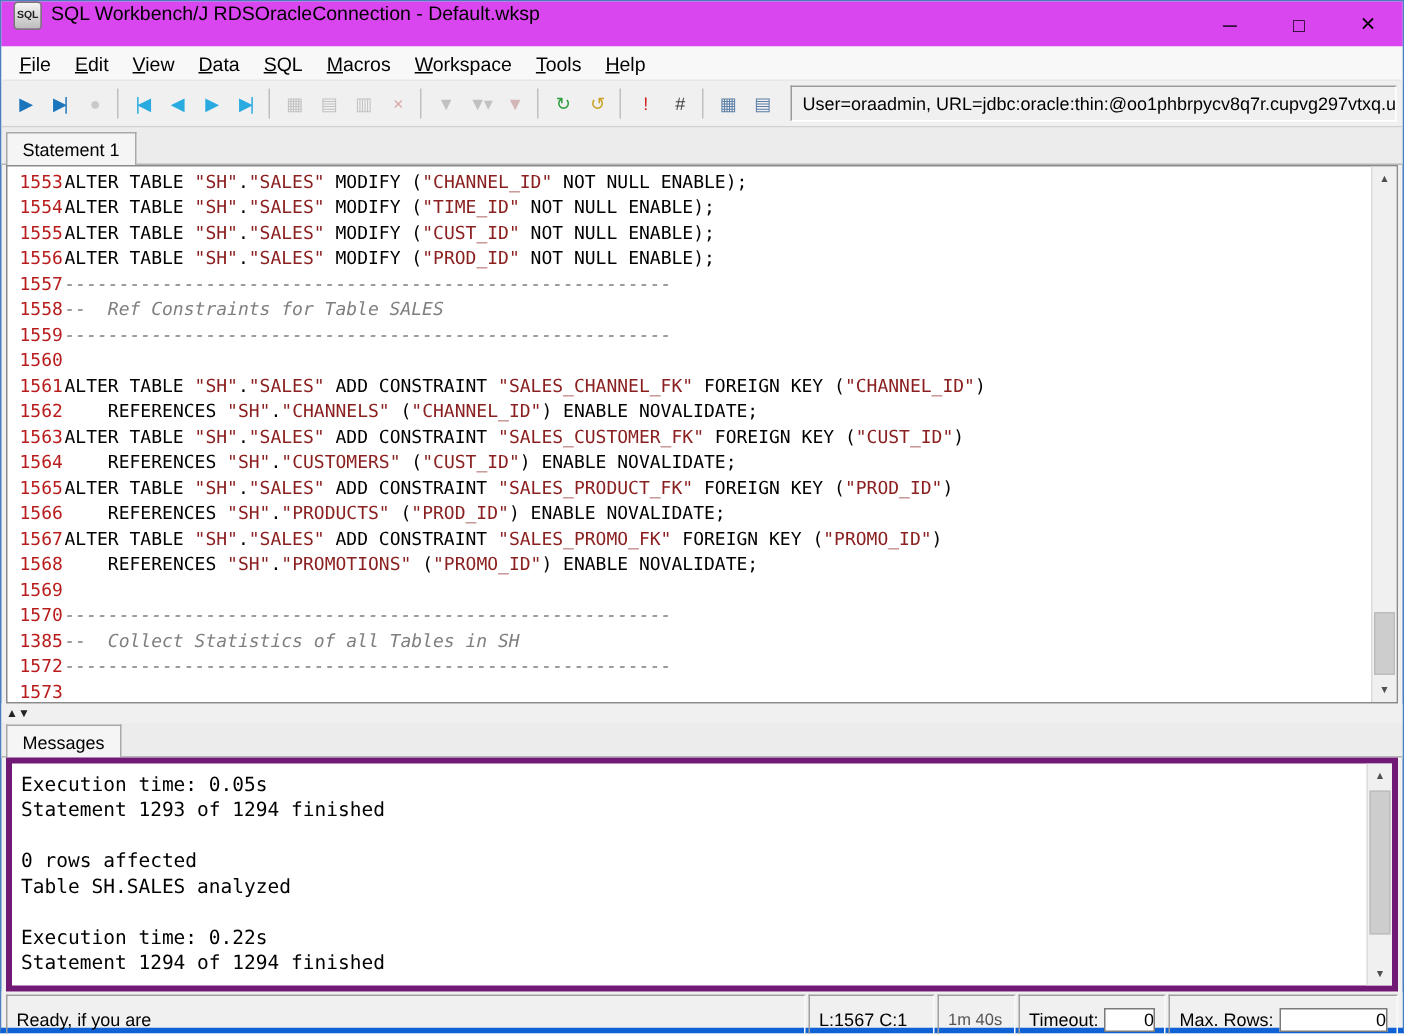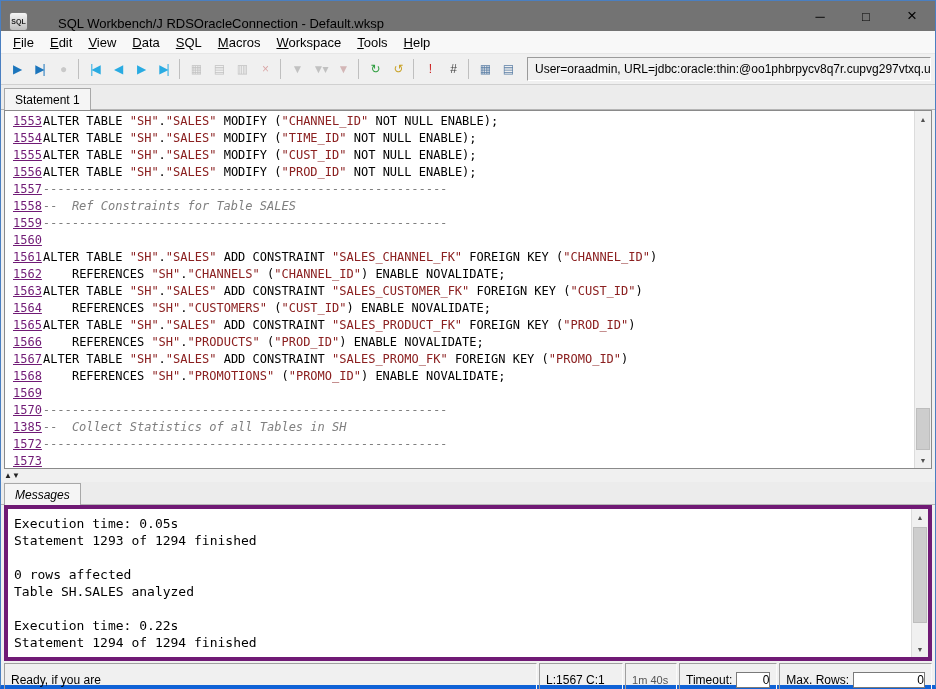--- a/index.html
+++ b/index.html
@@ -8,21 +8,21 @@
 
   .window {
     width: 936px; height: 689px;
     border: 1px solid #4a7fc1;
     border-bottom: 4px solid #0f62d6;
     display: flex; flex-direction: column;
     background: #f0f0f0;
   }
 
   
-  .titlebar { height: 30px; flex: 0 0 30px; background: #737373; display: flex; align-items: flex-end; padding-left: 8px; gap: 24px; }
+  .titlebar { height: 30px; flex: 0 0 30px; background: #d946ef; display: flex; align-items: flex-start; padding-left: 8px; }
   .app-icon { width: 19px; height: 19px; border: 1px solid #777; border-radius: 3px;
     background: linear-gradient(#f5f5f5,#bdbdbd); color: #222; font-size: 7px; font-weight: bold;
     display: flex; align-items: center; justify-content: center; margin-right: 6px; }
   .title-text { font-size: 13px; color: #000; }
   .win-controls { margin-left: auto; display: flex; height: 100%; }
   .win-btn { width: 46px; height: 100%; display: flex; align-items: center; justify-content: center;
     font-size: 13px; color: #000; }
   .win-btn.close { font-size: 17px; }
 
   
@@ -41,28 +41,28 @@
   .conn-panel { flex: 1 1 auto; margin-left: 8px; height: 24px;
     border: 1px solid; border-color: #9a9a9a #ffffff #ffffff #9a9a9a;
     display: flex; align-items: center; padding: 0 7px; overflow: hidden; }
   .conn-text { font-size: 12px; white-space: nowrap; color: #000; }
 
   
   .tabbar { height: 25px; flex: 0 0 25px; background: #ececec; display: flex; align-items: flex-end;
     padding-left: 3px; border-bottom: 1px solid #b5b5b5; }
   .tab { font-size: 12px; padding: 4px 10px 3px 10px; background: #f5f5f5;
     border: 1px solid #a8a8a8; border-bottom: none; margin-bottom: -1px; color: #000; }
-  .tabbar.small { height: 23px; flex-basis: 23px; font-style: italic; }
+  .tabbar.small { height: 23px; flex-basis: 23px; }
 
   
   .editor-wrap { flex: 1 1 auto; min-height: 0; margin: 0 3px; background: #fff;
     border: 1px solid #8a8a8a; position: relative; overflow: hidden; }
   .editor-lines { padding-top: 2px; font-family: "DejaVu Sans Mono", monospace; font-size: 12px; line-height: 17px; }
   .ed-line { display: flex; white-space: pre; }
-  .ln { flex: 0 0 38px; padding-left: 8px; color: #701a75; text-decoration: underline; }
+  .ln { flex: 0 0 38px; padding-left: 8px; color: #b91c1c; }
   .code { white-space: pre; }
   .tok-k { color: #000000; }
   .tok-i { color: #8b2020; }
   .tok-c { color: #7f7f7f; font-style: italic; }
   .tok-p { color: #000; }
 
   
   .vscroll { position: absolute; top: 0; right: 0; bottom: 0; width: 17px; background: #f0f0f0;
     border-left: 1px solid #dcdcdc; }
   .sb-arrow { height: 16px; display: flex; align-items: center; justify-content: center;

